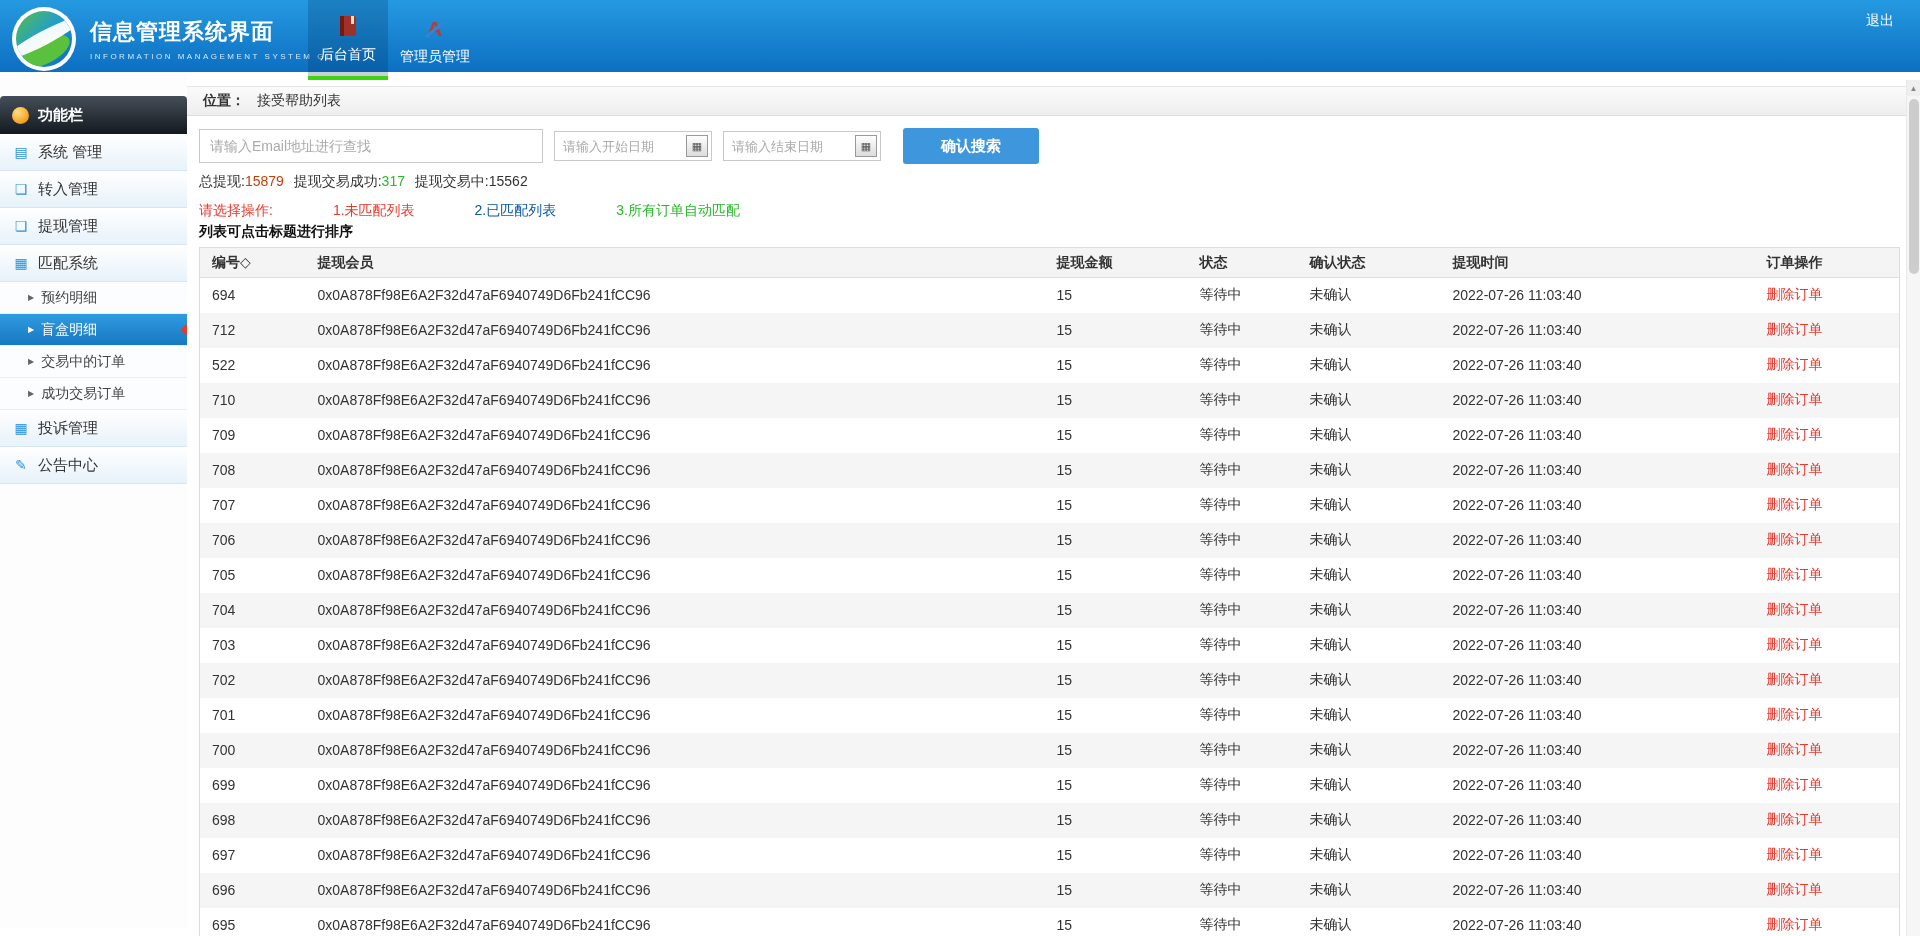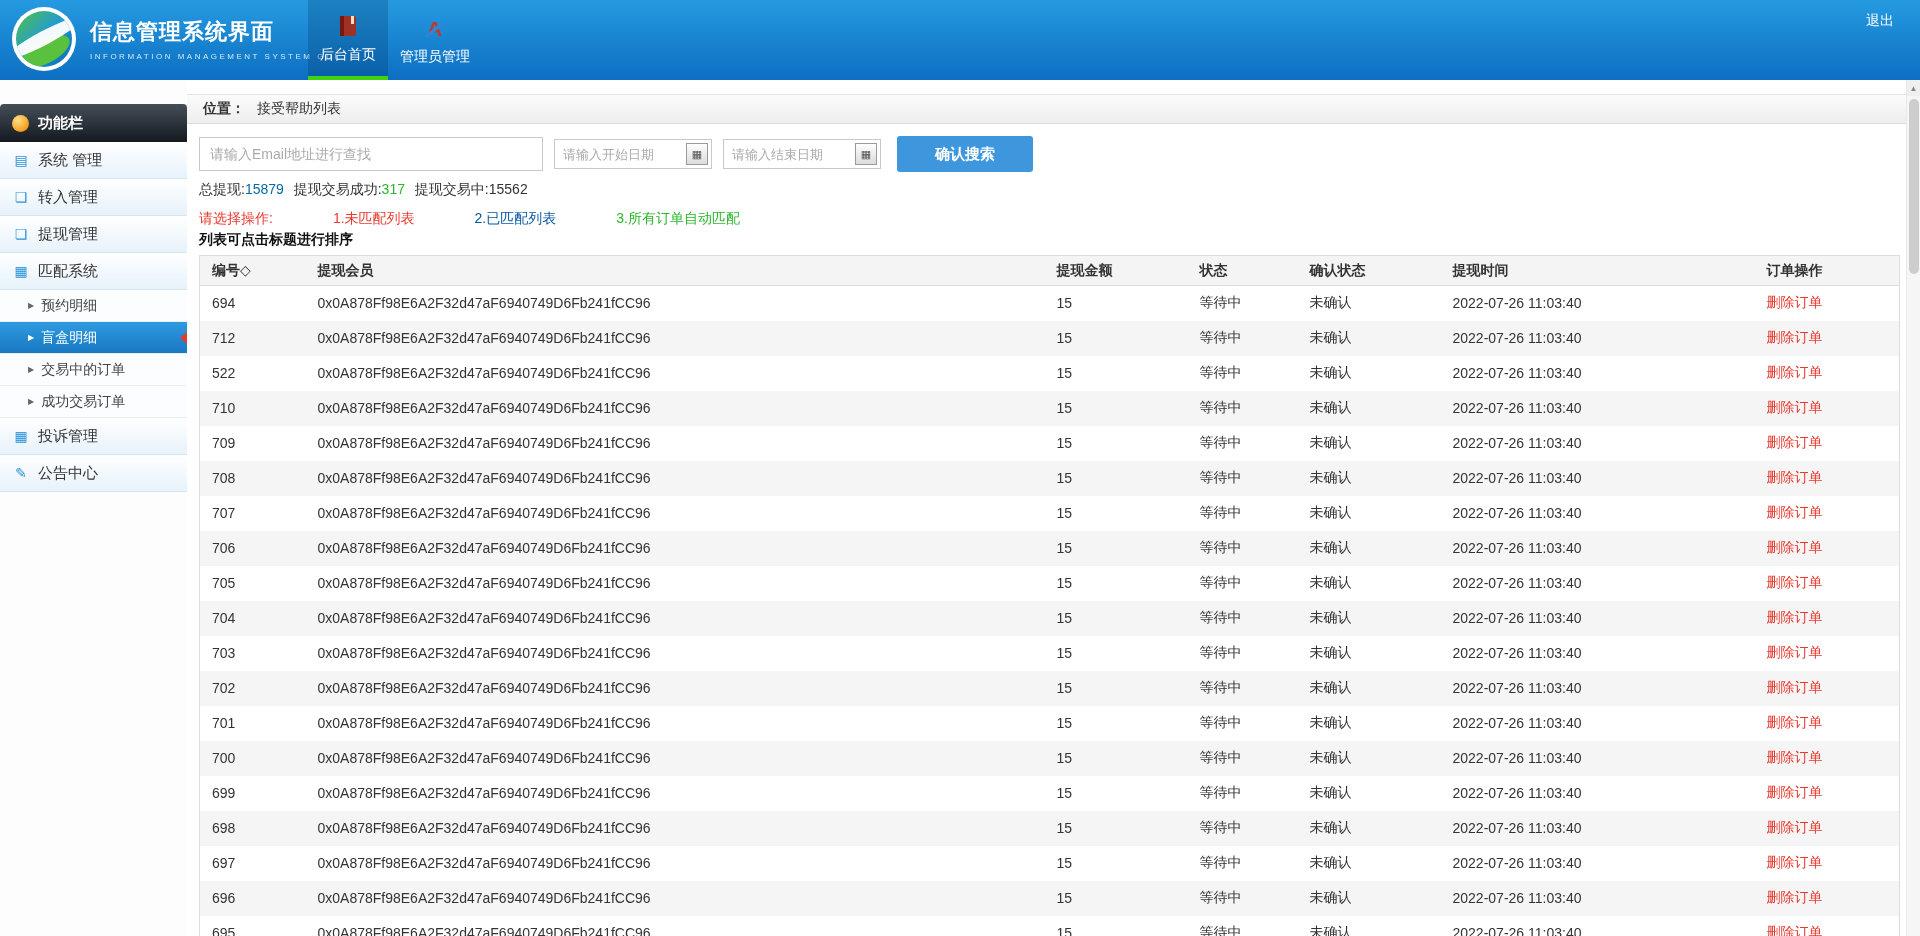--- a/index.html
+++ b/index.html
@@ -1,20 +1,20 @@
 <!DOCTYPE html>
 <html><head>
 <meta charset="utf-8">
 <style>
   * { margin:0; padding:0; box-sizing:border-box; }
   html,body { width:1920px; height:936px; overflow:hidden; }
   body { font-family:"Liberation Sans","DejaVu Sans",sans-serif; background:#fff; position:relative; }
 
   
-  .header { height:80px; background:linear-gradient(180deg,#259ae0 0%,#0d6fc2 100%); position:relative;padding-left:46px; }
+  .header { height:72px; background:linear-gradient(180deg,#259ae0 0%,#0d6fc2 100%); position:relative;padding-left:46px; }
   .logo-area { position:absolute; left:12px; top:7px; display:flex; align-items:center; gap:14px; }
   .logo-circle { width:64px; height:64px; background:#fff; border-radius:50%; display:flex; align-items:center; justify-content:center; }
   .logo-inner { width:56px; height:56px; border-radius:50%; background:linear-gradient(135deg,#54c143 0%,#1f9ad8 50%,#0a68b4 100%); position:relative; overflow:hidden; }
   .logo-inner::before { content:""; position:absolute; left:4px; top:28px; width:52px; height:24px; background:#59c13e; border-radius:50%; transform:rotate(-28deg); }
   .logo-inner::after { content:""; position:absolute; left:-16px; top:20px; width:88px; height:14px; background:rgba(255,255,255,.95); border-radius:50%; transform:rotate(-28deg); }
   .logo-text { display:flex; flex-direction:column; }
   .logo-title { color:#fff; font-size:22px; font-weight:bold; letter-spacing:1px; }
   .logo-sub { color:#cfe9fb; font-size:8px; letter-spacing:2.5px; margin-top:5px; }
   .tabs { position:absolute; left:308px; top:0; height:80px; display:flex; }
   .tab { min-width:80px; padding:0 12px; height:80px; display:flex; flex-direction:column; align-items:center; justify-content:center; gap:6px; color:#fff; font-size:14px; cursor:pointer; }
@@ -41,21 +41,21 @@
   .main { flex:1; position:relative; }
   .breadcrumb-bar { margin-top:14px; height:30px; background:linear-gradient(180deg,#fbfbfb,#eeeeee); border-top:1px solid #e6e6e6; border-bottom:1px solid #ddd; display:flex; align-items:center; padding-left:16px; font-size:14px; color:#333; }
   .breadcrumb-label { font-weight:bold; margin-right:12px; }
 
   .search-row { margin:12px 0 0 12px; display:flex; align-items:center; }
   .email-input { width:344px; height:34px; border:1px solid #c9c9c9; padding:0 10px; font-size:14px; color:#333; }
   .email-input::placeholder, .date-input::placeholder { color:#aaa; }
   .date-wrap { position:relative; margin-left:11px; }
   .date-input { width:158px; height:30px; border:1px solid #c9c9c9; padding:0 32px 0 8px; font-size:13px; color:#333; }
   .cal-btn { position:absolute; right:4px; top:4px; width:22px; height:22px; border:1px solid #9a9a9a; background:linear-gradient(#fefefe,#dcdcdc); font-size:11px; color:#555; display:flex; align-items:center; justify-content:center; cursor:pointer; }
-  .search-btn { margin-left:16px; width:136px; height:36px; border:none; border-radius:3px; background:#3e97dc; color:#fff; font-size:15px; font-weight:bold; cursor:pointer; }
+  .search-btn { margin-left:22px; width:136px; height:36px; border:none; border-radius:3px; background:#3e97dc; color:#fff; font-size:15px; font-weight:bold; cursor:pointer; }
 
   .stats-line { margin:9px 0 0 12px; font-size:14px; color:#333; }
   .stats-line .seg { margin-right:6px; }
   .action-line { margin:11px 0 0 12px; font-size:14px; display:flex; gap:16px; }
   .action-prompt { color:#e8392e; }
   .action-link { text-decoration:none; cursor:pointer;margin-left:44px; }
   .sort-hint { margin:3px 0 0 12px; font-size:14px; font-weight:bold; color:#111; }
 
   
   .data-table { margin:6px 0 0 12px; width:1700px; border-collapse:collapse; table-layout:fixed; border:1px solid #ddd; font-size:14px; }
@@ -169,21 +169,21 @@
         <button class="cal-btn">▦</button>
       </span>
       <span class="date-wrap">
         <input class="date-input" type="text" placeholder="请输入结束日期" style="">
         <button class="cal-btn">▦</button>
       </span>
       <button class="search-btn">确认搜索</button>
     </div>
 
     <div class="stats-line">
-      <span class="seg"><span>总提现:</span><span style="color: #0369a1;">15879</span></span>
+      <span class="seg"><span>总提现:</span><span style="color: #c2410c;">15879</span></span>
       <span class="seg"><span>提现交易成功:</span><span style="color: rgb(43, 184, 43);">317</span></span>
       <span class="seg"><span>提现交易中:</span><span style="color: rgb(51, 51, 51);">15562</span></span>
     </div>
 
     <div class="action-line">
       <span class="action-prompt">请选择操作:</span>
       <a class="action-link" style="color: rgb(232, 57, 46);">1.未匹配列表</a>
       <a class="action-link" style="color: rgb(10, 87, 165);">2.已匹配列表</a>
       <a class="action-link" style="color: rgb(43, 184, 43); text-align: center;">3.所有订单自动匹配</a>
     </div>

